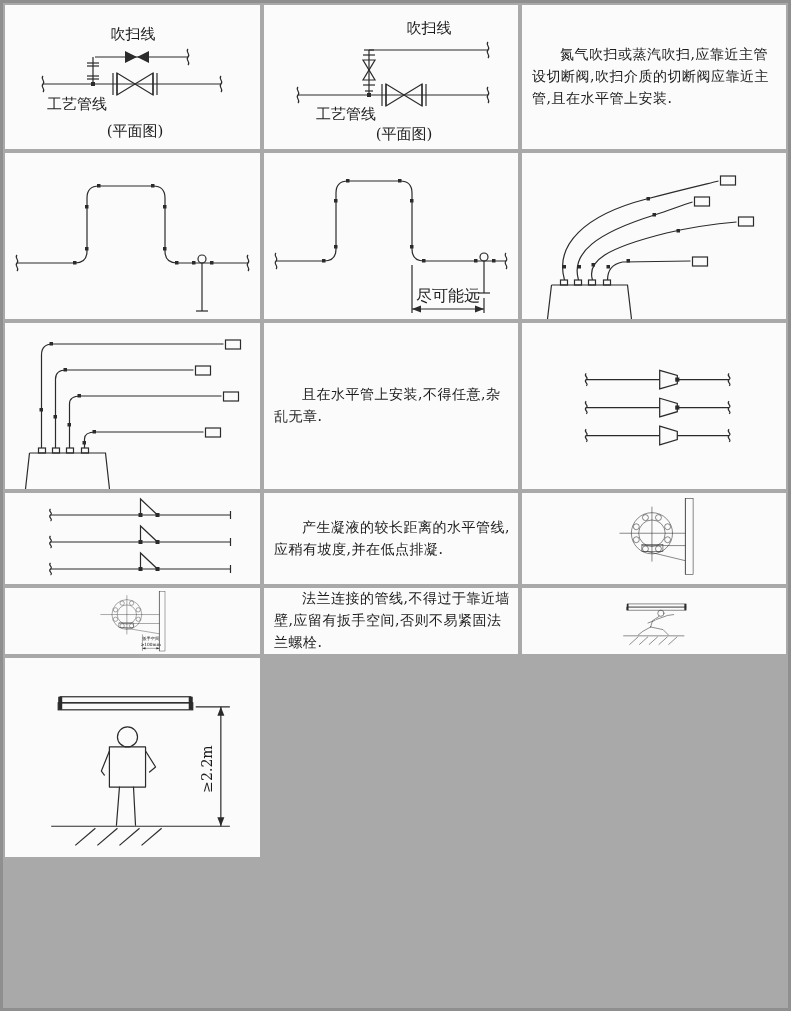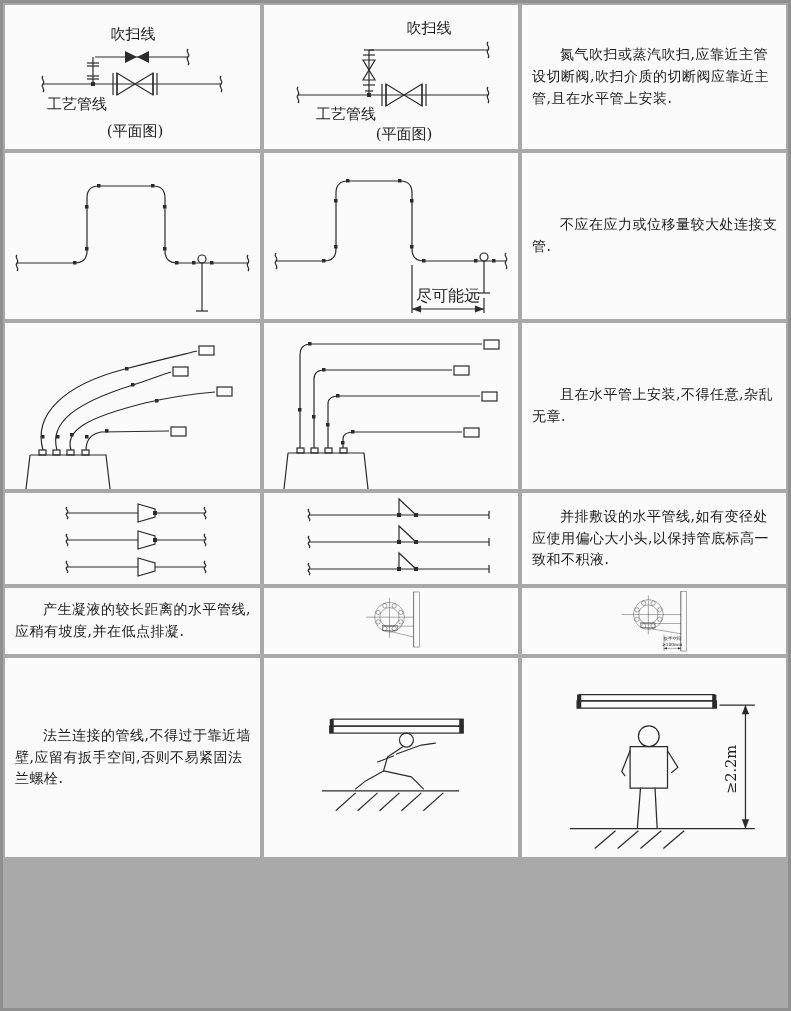--- a/index.html
+++ b/index.html
@@ -134,23 +134,20 @@
       <line x1="214" y1="140" x2="226" y2="140"></line>
 
       <line x1="148" y1="112" x2="148" y2="160"></line>
       <line x1="220" y1="145" x2="220" y2="160"></line>
       <line x1="148" y1="156" x2="220" y2="156"></line>
       <path class="fill" d="M148,156 L157,152.5 L157,159.5 Z"></path>
       <path class="fill" d="M220,156 L211,152.5 L211,159.5 Z"></path>
       <text x="184" y="148" font-size="16" text-anchor="middle">尽可能远</text>
     </svg>
   </div>
-  <div class="cell note-cell">
-    <p class="note">不应在应力或位移量较大处连接支管.</p>
-  </div>
 
   <div class="cell diagram-cell">
     <svg viewBox="0 0 255 166">
       <path d="M25,132 L101,132 L105,166 M25,132 L21,166"></path>
       <rect x="34" y="127" width="7" height="5"></rect>
         <rect x="48" y="127" width="7" height="5"></rect>
       <rect x="62" y="127" width="7" height="5"></rect>
         <rect x="77" y="127" width="7" height="5"></rect>
       <path d="M38,127 C28,92 58,62 120,46 C158,36 180,31 192,28"></path>
       <rect x="194" y="23" width="15" height="9"></rect>
@@ -249,23 +246,20 @@
       <g>
         <line x1="45" y1="76" x2="135" y2="76"></line>
           <line x1="152" y1="76" x2="225" y2="76"></line>
         <path d="M45,70 c-3,2.5 3,4 0,6 c-3,2.5 3,4 0,6"></path>
           <line x1="225" y1="72" x2="225" y2="80"></line>
         <path d="M135,76 V60 L152,76 Z"></path>
         <rect class="fill" x="133" y="74" width="4" height="4"></rect>
           <rect class="fill" x="150" y="74" width="4" height="4"></rect>
       </g>
     </svg>
-  </div>
-  <div class="cell note-cell">
-    <p class="note">并排敷设的水平管线,如有变径处应使用偏心大小头,以保持管底标高一致和不积液.</p>
   </div>
 
   <div class="cell note-cell">
     <p class="note">产生凝液的较长距离的水平管线,应稍有坡度,并在低点排凝.</p>
   </div>
 
   <div class="cell diagram-cell">
     <svg viewBox="0 0 255 199">
       <defs>
         <pattern id="hatchL" width="9" height="9" patternUnits="userSpaceOnUse" patternTransform="rotate(45)">

